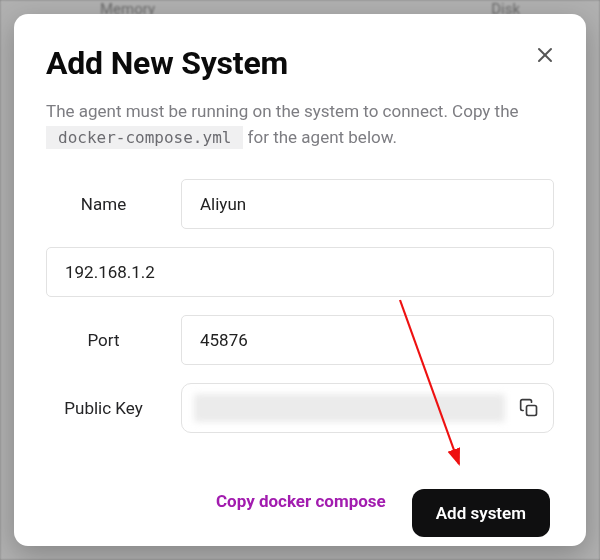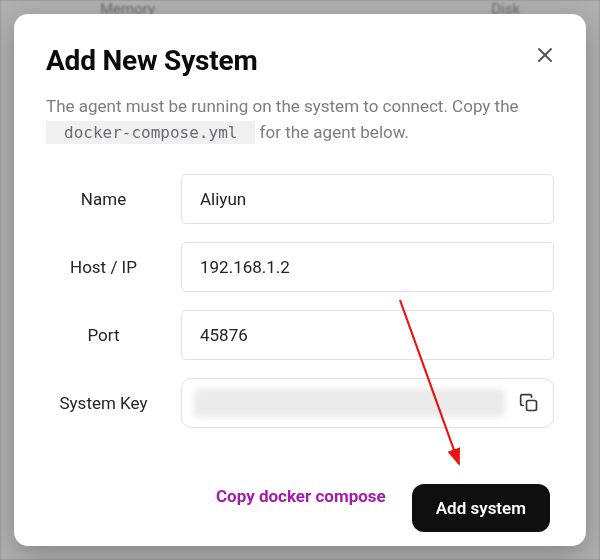--- a/index.html
+++ b/index.html
@@ -45,21 +45,21 @@
       box-shadow: 0 8px 28px rgba(0,0,0,0.25);
       display: flex;
       flex-direction: column;
     }
     .modal-header {
       display: flex;
       justify-content: space-between;
       align-items: flex-start;
     }
     .modal-title {
-      font-size: 28px;
+      font-size: 32px;
       font-weight: 700;
       color: #0b0b0b;
       letter-spacing: -0.2px;
     }
     .close-btn {
       background: none;
       border: none;
       cursor: pointer;
       padding: 4px;
       color: #555;
@@ -68,21 +68,21 @@
     }
     .close-btn svg { display: block; }
     .modal-desc {
       margin-top: 16px;
       color: #7d7d82;
       font-size: 17px;
       line-height: 1.55;
     }
     .modal-desc code {
       background: #f0f0f1;
-      padding: 2px 18px;
+      padding: 2px 12px;
       border-radius: 0;
       font-family: ui-monospace, SFMono-Regular, Menlo, Consolas, monospace;
       font-size: 16px;
       color: #6b6b70;
     }
     .form {
       margin-top: 28px;
       display: flex;
       flex-direction: column;
       gap: 18px;
@@ -202,29 +202,28 @@
   <p class="modal-desc">
     <span>The agent must be running on the system to connect. Copy the </span><code>docker-compose.yml</code><span> for the agent below.</span>
   </p>
 
   <div class="form">
     <div class="row">
       <label class="label">Name</label>
       <input class="input" type="text" value="Aliyun" style="">
     </div>
     <div class="row">
-      <label class="label">Host / IP</label>
       <input class="input" type="text" value="192.168.1.2" style="">
     </div>
     <div class="row">
       <label class="label">Port</label>
       <input class="input" type="text" value="45876" style="">
     </div>
     <div class="row">
-      <label class="label">System Key</label>
+      <label class="label">Public Key</label>
       <div class="key-wrap">
         <div class="key-blur"></div>
         <button class="copy-btn">
           <span>
             <svg width="20" height="20" viewBox="0 0 24 24" fill="none" stroke="currentColor" stroke-width="2" stroke-linejoin="round" stroke-linecap="round">
               <rect x="9" y="9" width="12" height="12" rx="2"></rect>
               <path d="M5 15H4a2 2 0 0 1-2-2V4a2 2 0 0 1 2-2h9a2 2 0 0 1 2 2v1"></path>
             </svg>
           </span>
         </button>

